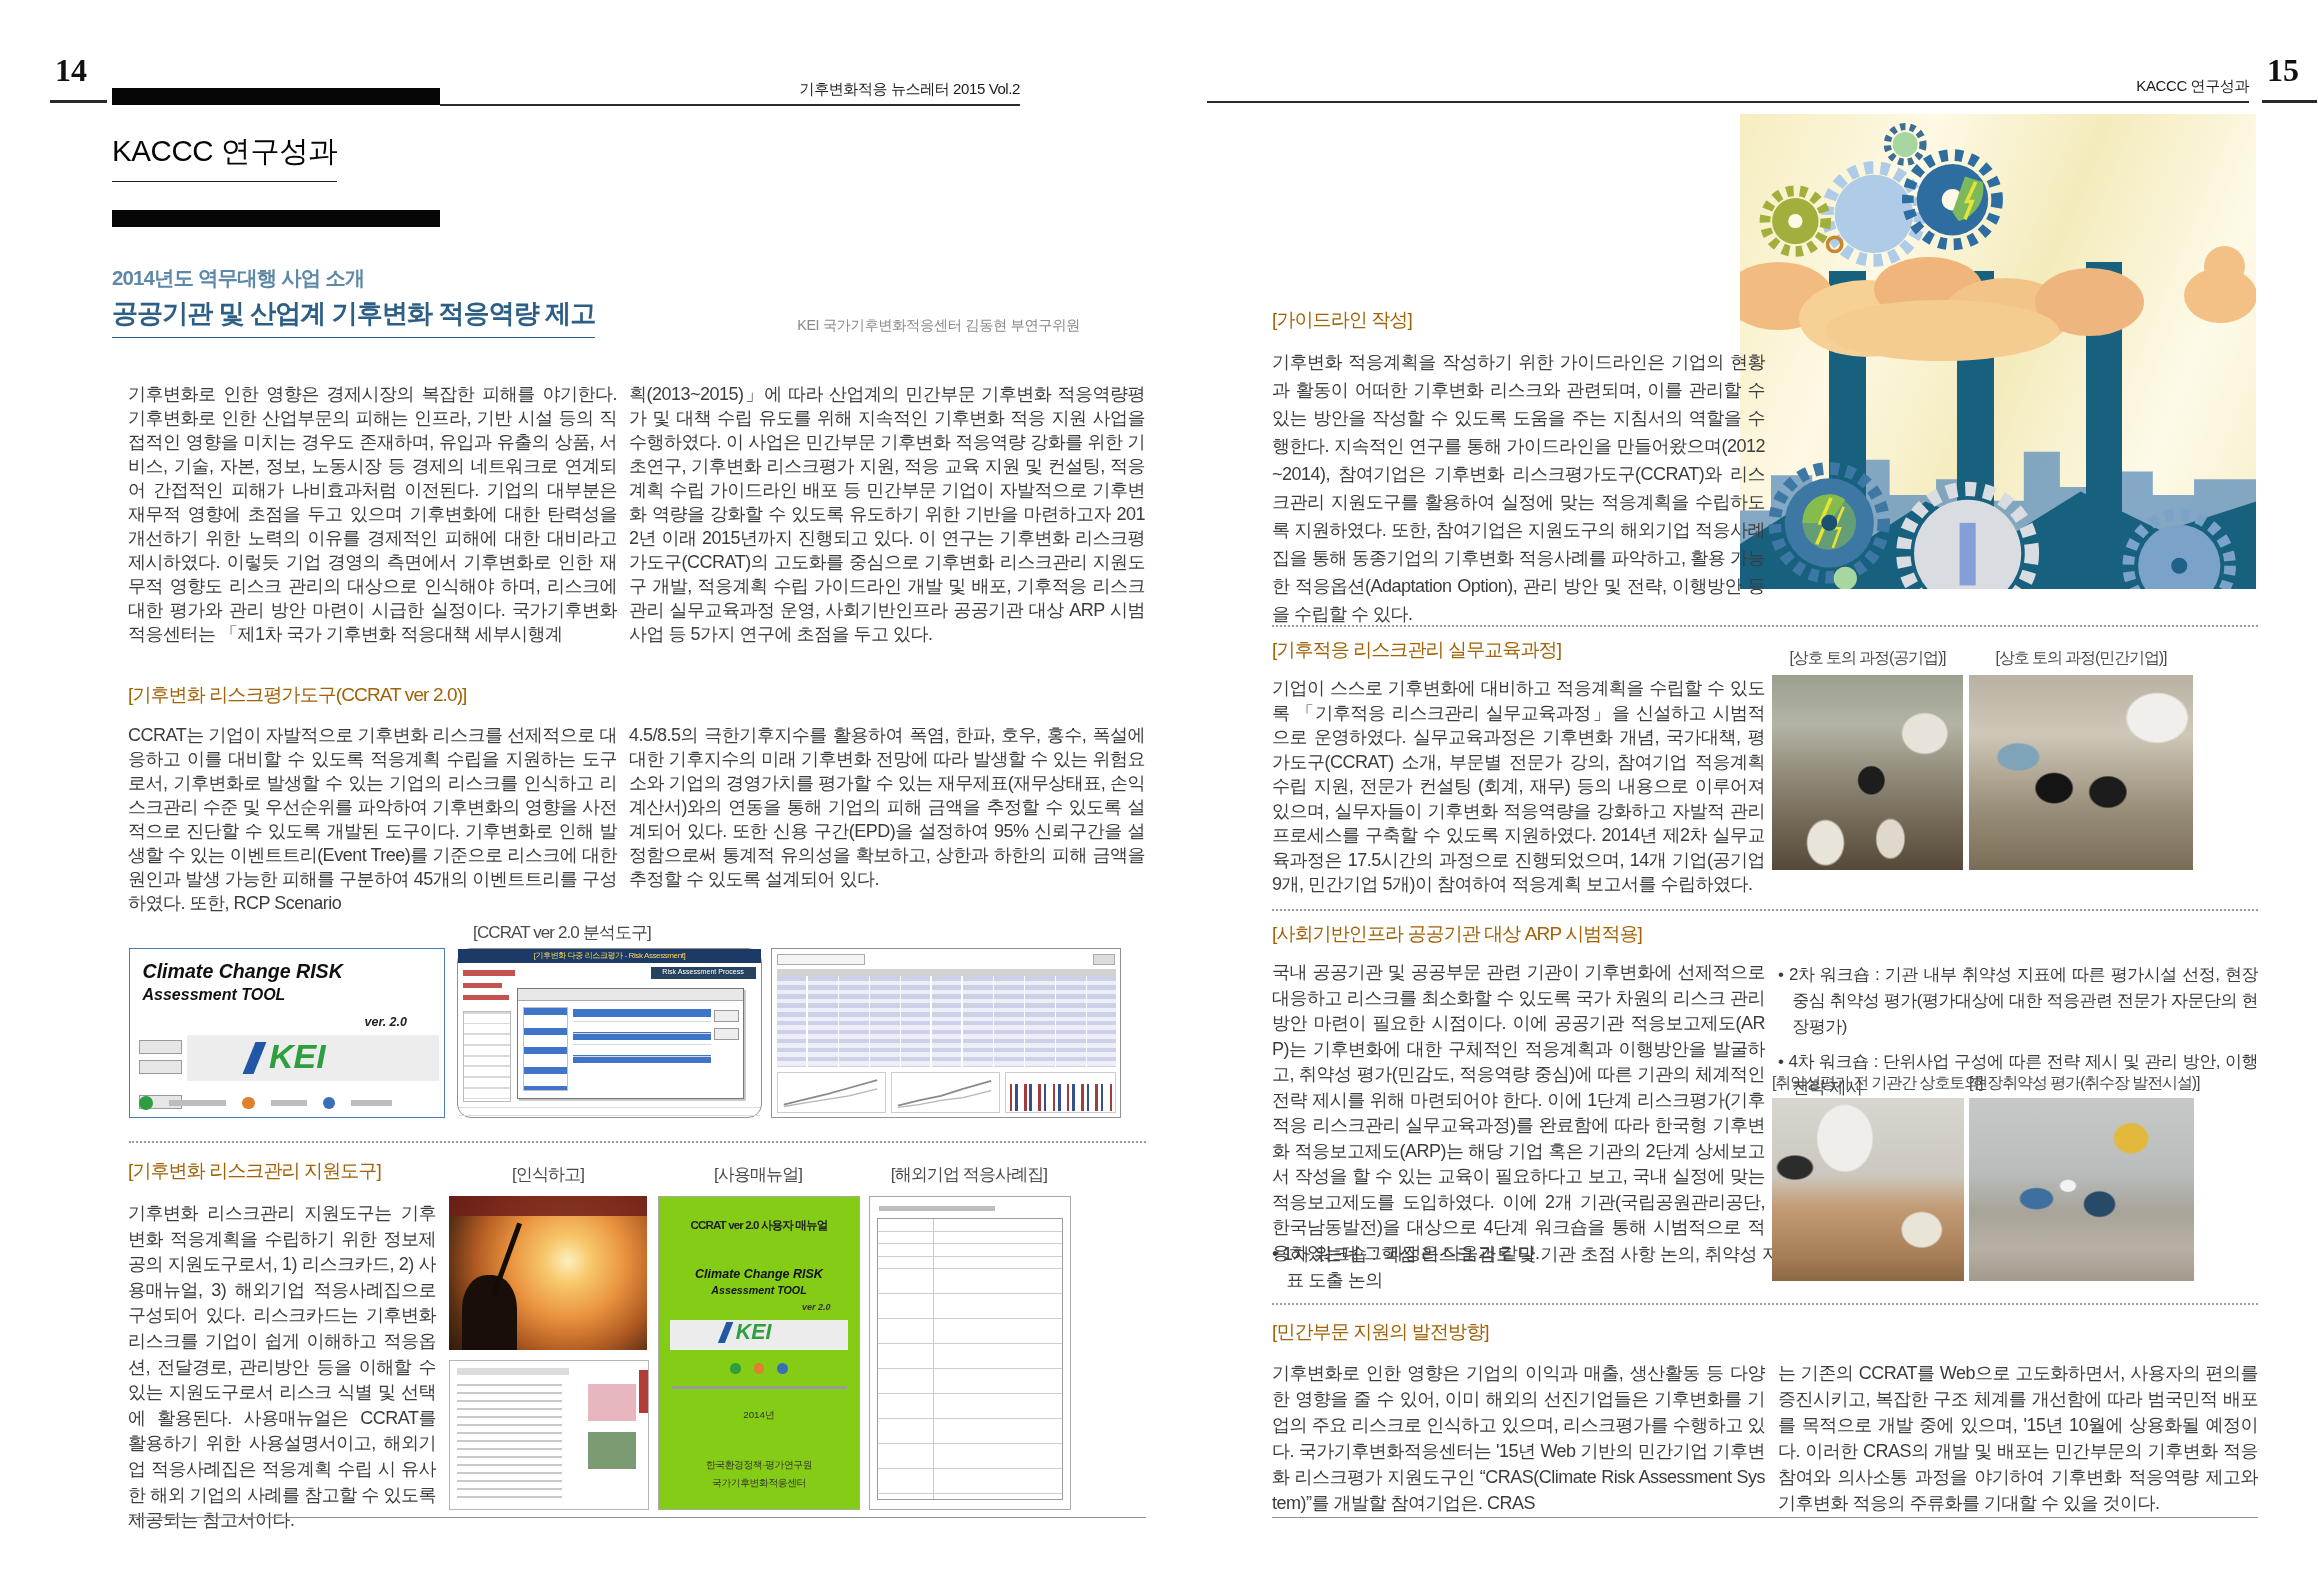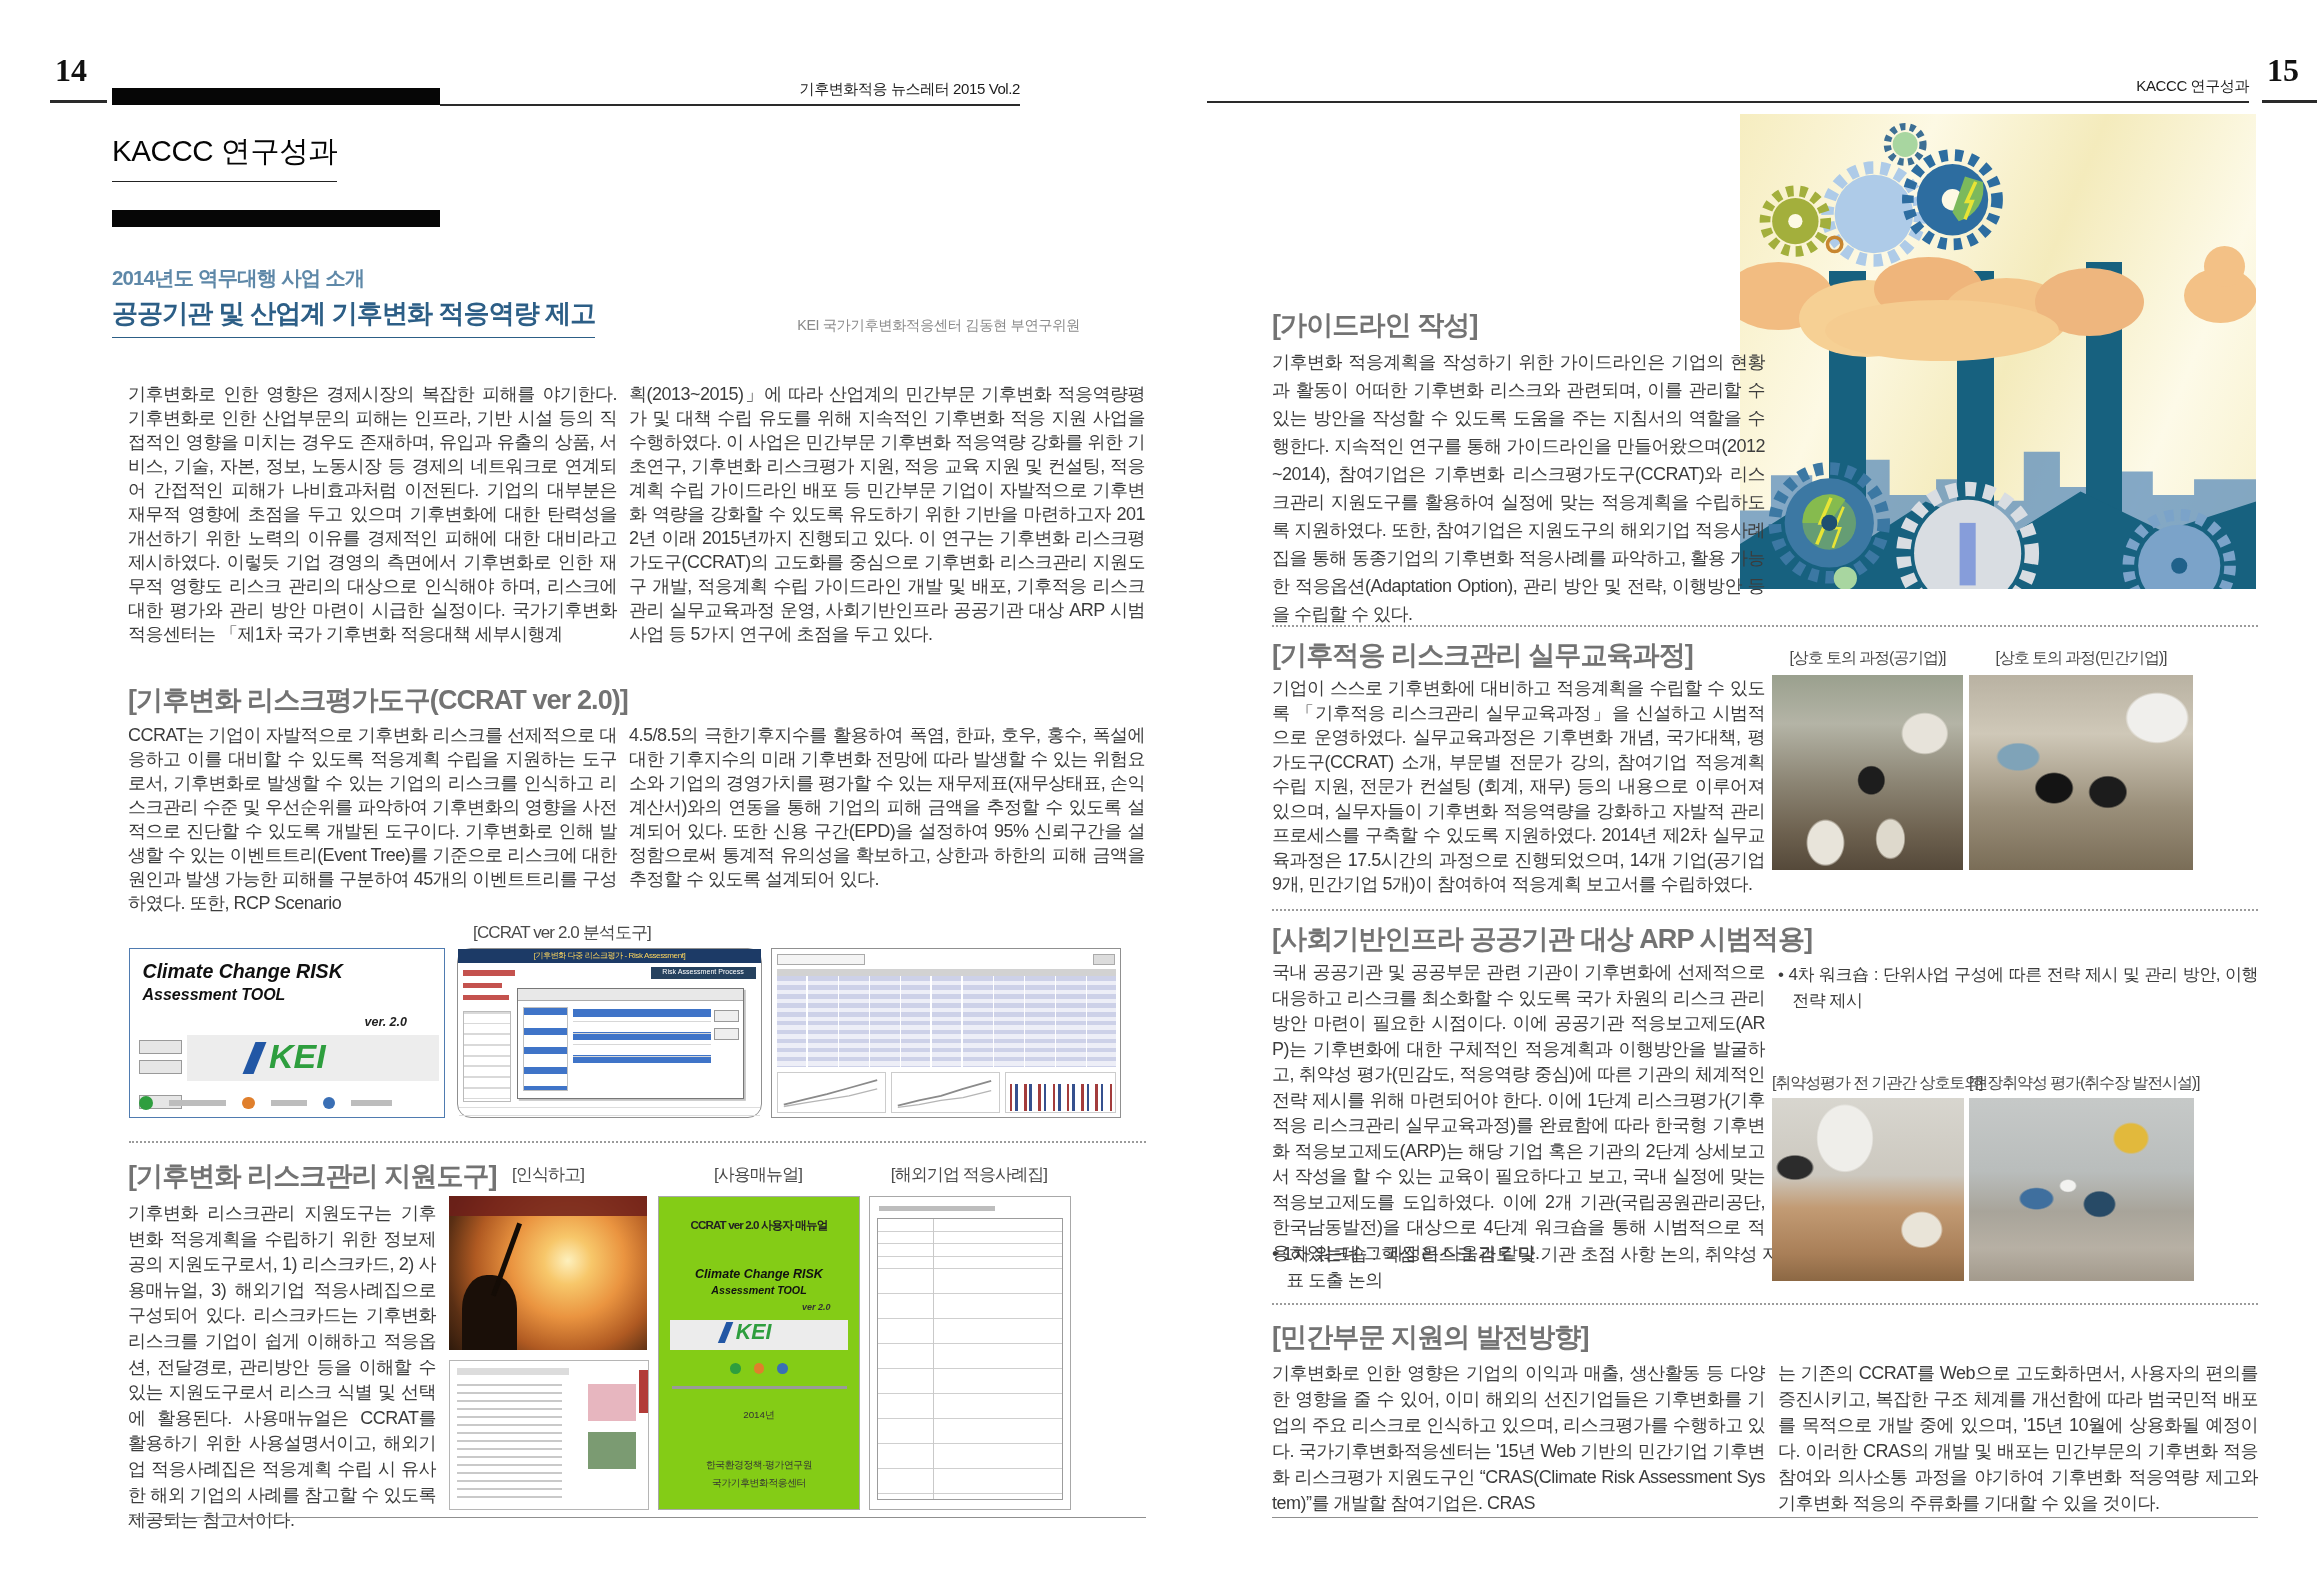--- a/index.html
+++ b/index.html
@@ -2,21 +2,21 @@
 <html style="font-size:14.3px"><head>
 <meta charset="utf-8">
 <style>
   html,body{margin:0;padding:0;background:#e8e8e8;}
   #canvas{position:relative;width:2319px;height:1581px;background:#ffffff;overflow:hidden;
           font-family:"Liberation Sans","DejaVu Sans",sans-serif;color:#222;}
   .abs{position:absolute;}
   .body{font-size:18px;color:#3c3c3c;text-align:justify;word-break:break-all;letter-spacing:-0.5px;}
   .lh27{line-height:24px}.lh275{line-height:24.5px}.lh286{line-height:25.5px}
   .lh287{line-height:25.6px}.lh29{line-height:26px}.lh31{line-height:28px}
-  .sect{font-size:27px;font-weight:700;color:#737373;letter-spacing:-0.9px;white-space:nowrap;}
+  .sect{font-size:19px;font-weight:400;color:#a16207;letter-spacing:-0.9px;white-space:nowrap;}
   .cap{font-size:17px;color:#4a4a4a;text-align:center;white-space:nowrap;letter-spacing:-0.9px;}
   .cap18{font-size:16px;color:#4a4a4a;text-align:center;white-space:nowrap;letter-spacing:-1.1px;}
   .dot{border-top:2.7px dotted #9b9b9b;height:0;}
   .bar{background:#060606;}
   .rule{background:#2a2a2a;}
   .thinrule{background:#8f8f8f;}
   .pagenum{font-family:"Liberation Serif","DejaVu Serif",serif;font-size:32px;font-weight:600;color:#111;}
   .hdrsmall{font-size:15px;color:#1c1c1c;letter-spacing:-0.4px;}
   .figbox{background:#fff;border:0.9px solid #909090;}
   .photo{background:#999;}
@@ -243,20 +243,21 @@
     <div class="abs photo" style="left:1772px;top:675px;width:191px;height:195px;background:radial-gradient(ellipse at 28% 86%,#e8e4da 0 9%,transparent 10%),radial-gradient(ellipse at 62% 84%,#ded9cc 0 8%,transparent 9%),radial-gradient(ellipse at 52% 54%,#1d1d1d 0 9%,transparent 10%),radial-gradient(ellipse at 80% 30%,#e7e3da 0 10%,transparent 11%),linear-gradient(180deg,#9aa08e 0%,#b4b4a6 25%,#8c8574 55%,#6e6250 80%,#55493a 100%);"></div>
     <div class="abs photo" style="left:1969px;top:675px;width:224px;height:195px;background:radial-gradient(ellipse at 84% 22%,#f0efec 0 11%,transparent 12%),radial-gradient(ellipse at 38% 58%,#141414 0 9%,transparent 10%),radial-gradient(ellipse at 62% 60%,#1c1c1c 0 9%,transparent 10%),radial-gradient(ellipse at 22% 42%,#7fa3b8 0 8%,transparent 9%),linear-gradient(180deg,#b9b2a2 0%,#cfc8b8 30%,#9a8f7a 68%,#7a6d57 100%);"></div>
 
     <div class="abs dot" style="left:1272px;top:909px;width:986px;"></div>
 
     <div class="abs sect" style="left:1272px;top:921px;">[사회기반인프라 공공기관 대상 ARP 시범적용]</div>
     <div class="abs body lh286" style="left:1272px;top:960px;width:493px;">국내 공공기관 및 공공부문 관련 기관이 기후변화에 선제적으로 대응하고 리스크를 최소화할 수 있도록 국가 차원의 리스크 관리 방안 마련이 필요한 시점이다. 이에 공공기관 적응보고제도(ARP)는 기후변화에 대한 구체적인 적응계획과 이행방안을 발굴하고, 취약성 평가(민감도, 적응역량 중심)에 따른 기관의 체계적인 전략 제시를 위해 마련되어야 한다. 이에 1단계 리스크평가(기후적응 리스크관리 실무교육과정)를 완료함에 따라 한국형 기후변화 적응보고제도(ARP)는 해당 기업 혹은 기관의 2단계 상세보고서 작성을 할 수 있는 교육이 필요하다고 보고, 국내 실정에 맞는 적응보고제도를 도입하였다. 이에 2개 기관(국립공원관리공단, 한국남동발전)을 대상으로 4단계 워크숍을 통해 시범적으로 적용하였는데 그 과정은 다음과 같다.</div>
     <div class="abs body lh286 bullet" style="left:1272px;top:1242px;width:493px;">• 1차 워크숍 : 핵심 리스크 검토 및 기관 초점 사항 논의, 취약성 지표 도출 논의</div>
 
     <div class="abs" style="left:1778px;top:962px;width:480px;">
+      <div class="body lh29 bullet" style="font-size:17px;margin-bottom:9px;">• 2차 워크숍 : 기관 내부 취약성 지표에 따른 평가시설 선정, 현장 중심 취약성 평가(평가대상에 대한 적응관련 전문가 자문단의 현장평가)</div>
       <div class="body lh29 bullet" style="font-size:17px;">• 4차 워크숍 : 단위사업 구성에 따른 전략 제시 및 관리 방안, 이행전략 제시</div>
     </div>
 
     <div class="abs cap18" style="left:1772px;top:1073px;width:192px;">[취약성평가 전 기관간 상호토의]</div>
     <div class="abs cap18" style="left:1969px;top:1073px;width:225px;">[현장취약성 평가(취수장 발전시설)]</div>
 
     <div class="abs photo" style="left:1772px;top:1098px;width:192px;height:183px;background:radial-gradient(ellipse at 38% 22%,#efeeea 0 16%,transparent 17%),radial-gradient(ellipse at 12% 38%,#2c2c2c 0 7%,transparent 8%),radial-gradient(ellipse at 78% 72%,#e9e4d8 0 9%,transparent 10%),linear-gradient(180deg,#d8d6cf 0%,#ccc8bf 42%,#c29b74 60%,#a97f58 85%,#8c6844 100%);"></div>
     <div class="abs photo" style="left:1969px;top:1098px;width:225px;height:183px;background:radial-gradient(ellipse at 72% 22%,#e2b93c 0 7%,transparent 8%),radial-gradient(ellipse at 30% 55%,#3f6f9e 0 7%,transparent 8%),radial-gradient(ellipse at 58% 58%,#274a66 0 8%,transparent 9%),radial-gradient(ellipse at 44% 48%,#f2f2f0 0 4%,transparent 5%),linear-gradient(180deg,#c6c9c8 0%,#b9bdbc 40%,#a8a49a 62%,#b7b0a4 82%,#a39a8c 100%);"></div>
 
     <div class="abs dot" style="left:1272px;top:1303px;width:986px;"></div>

